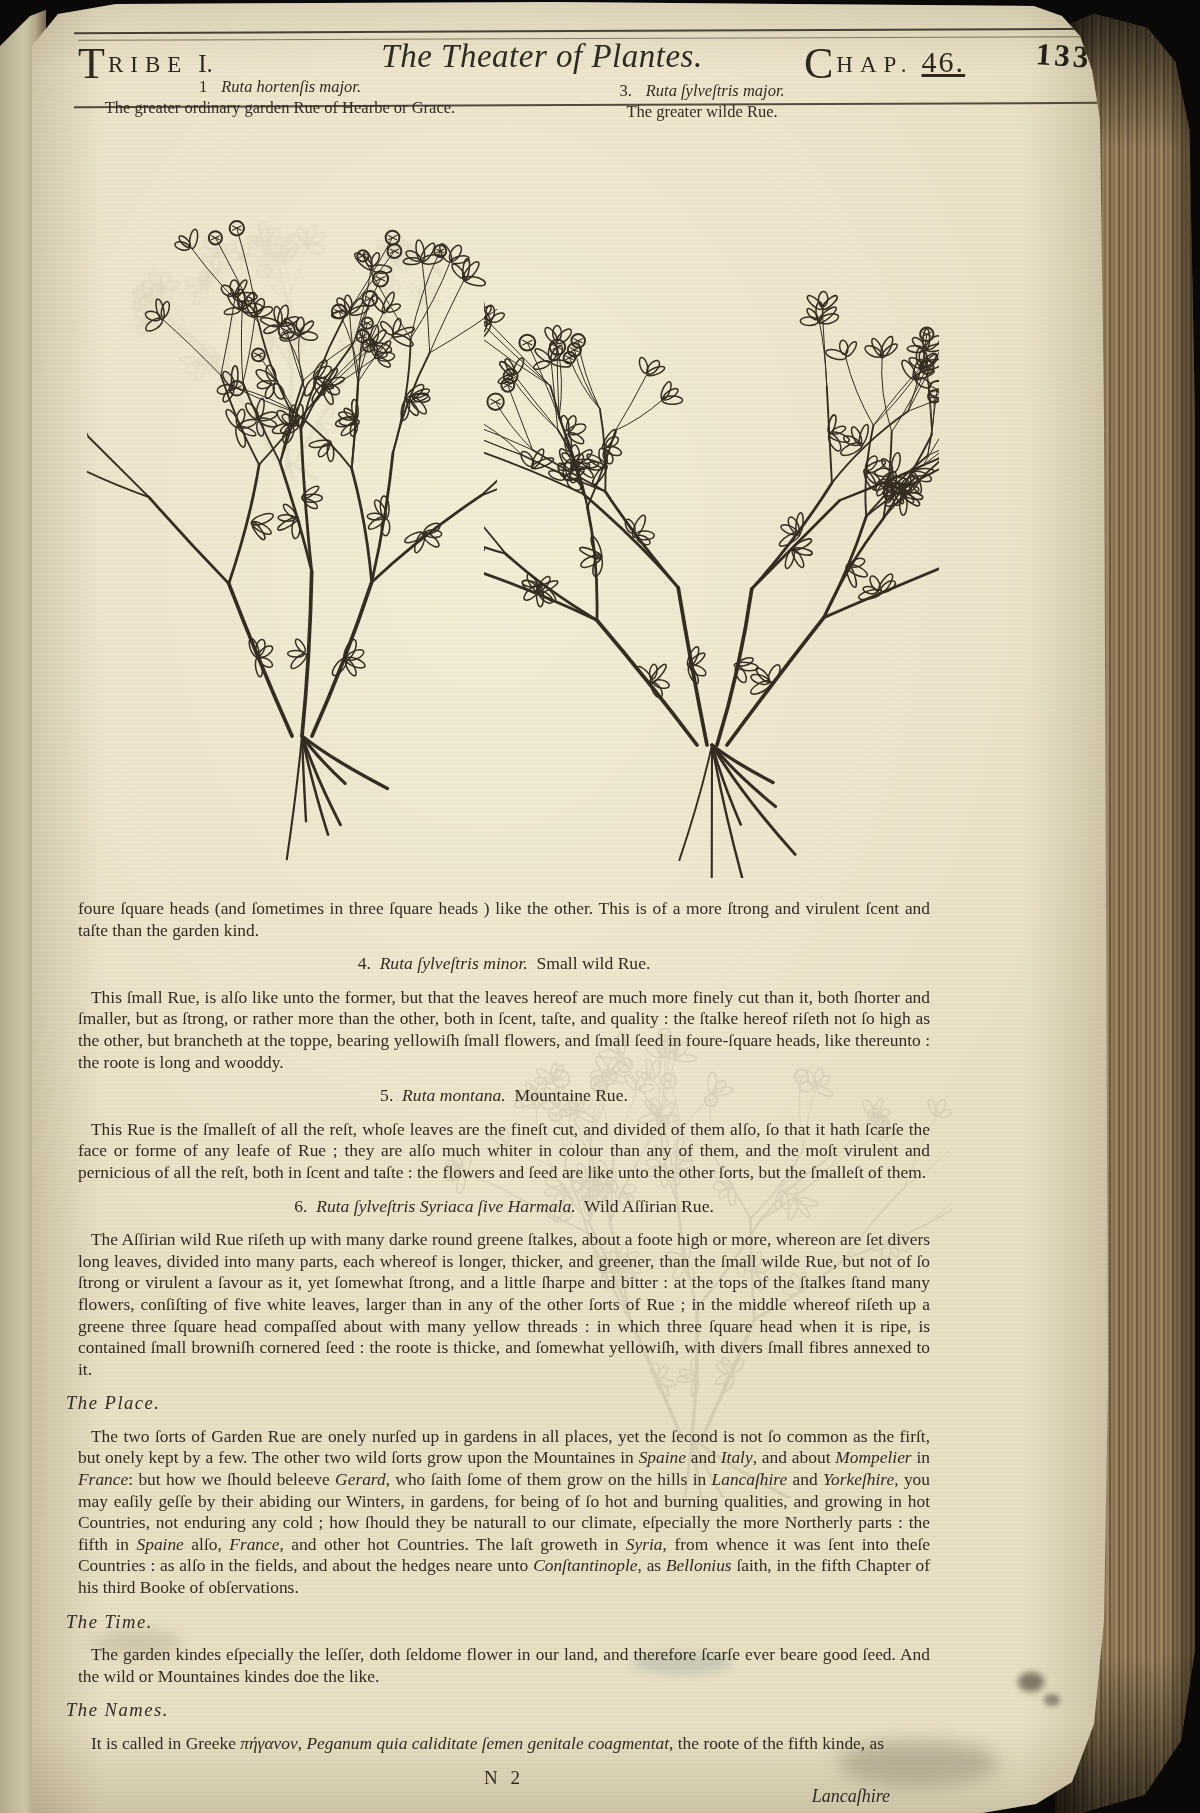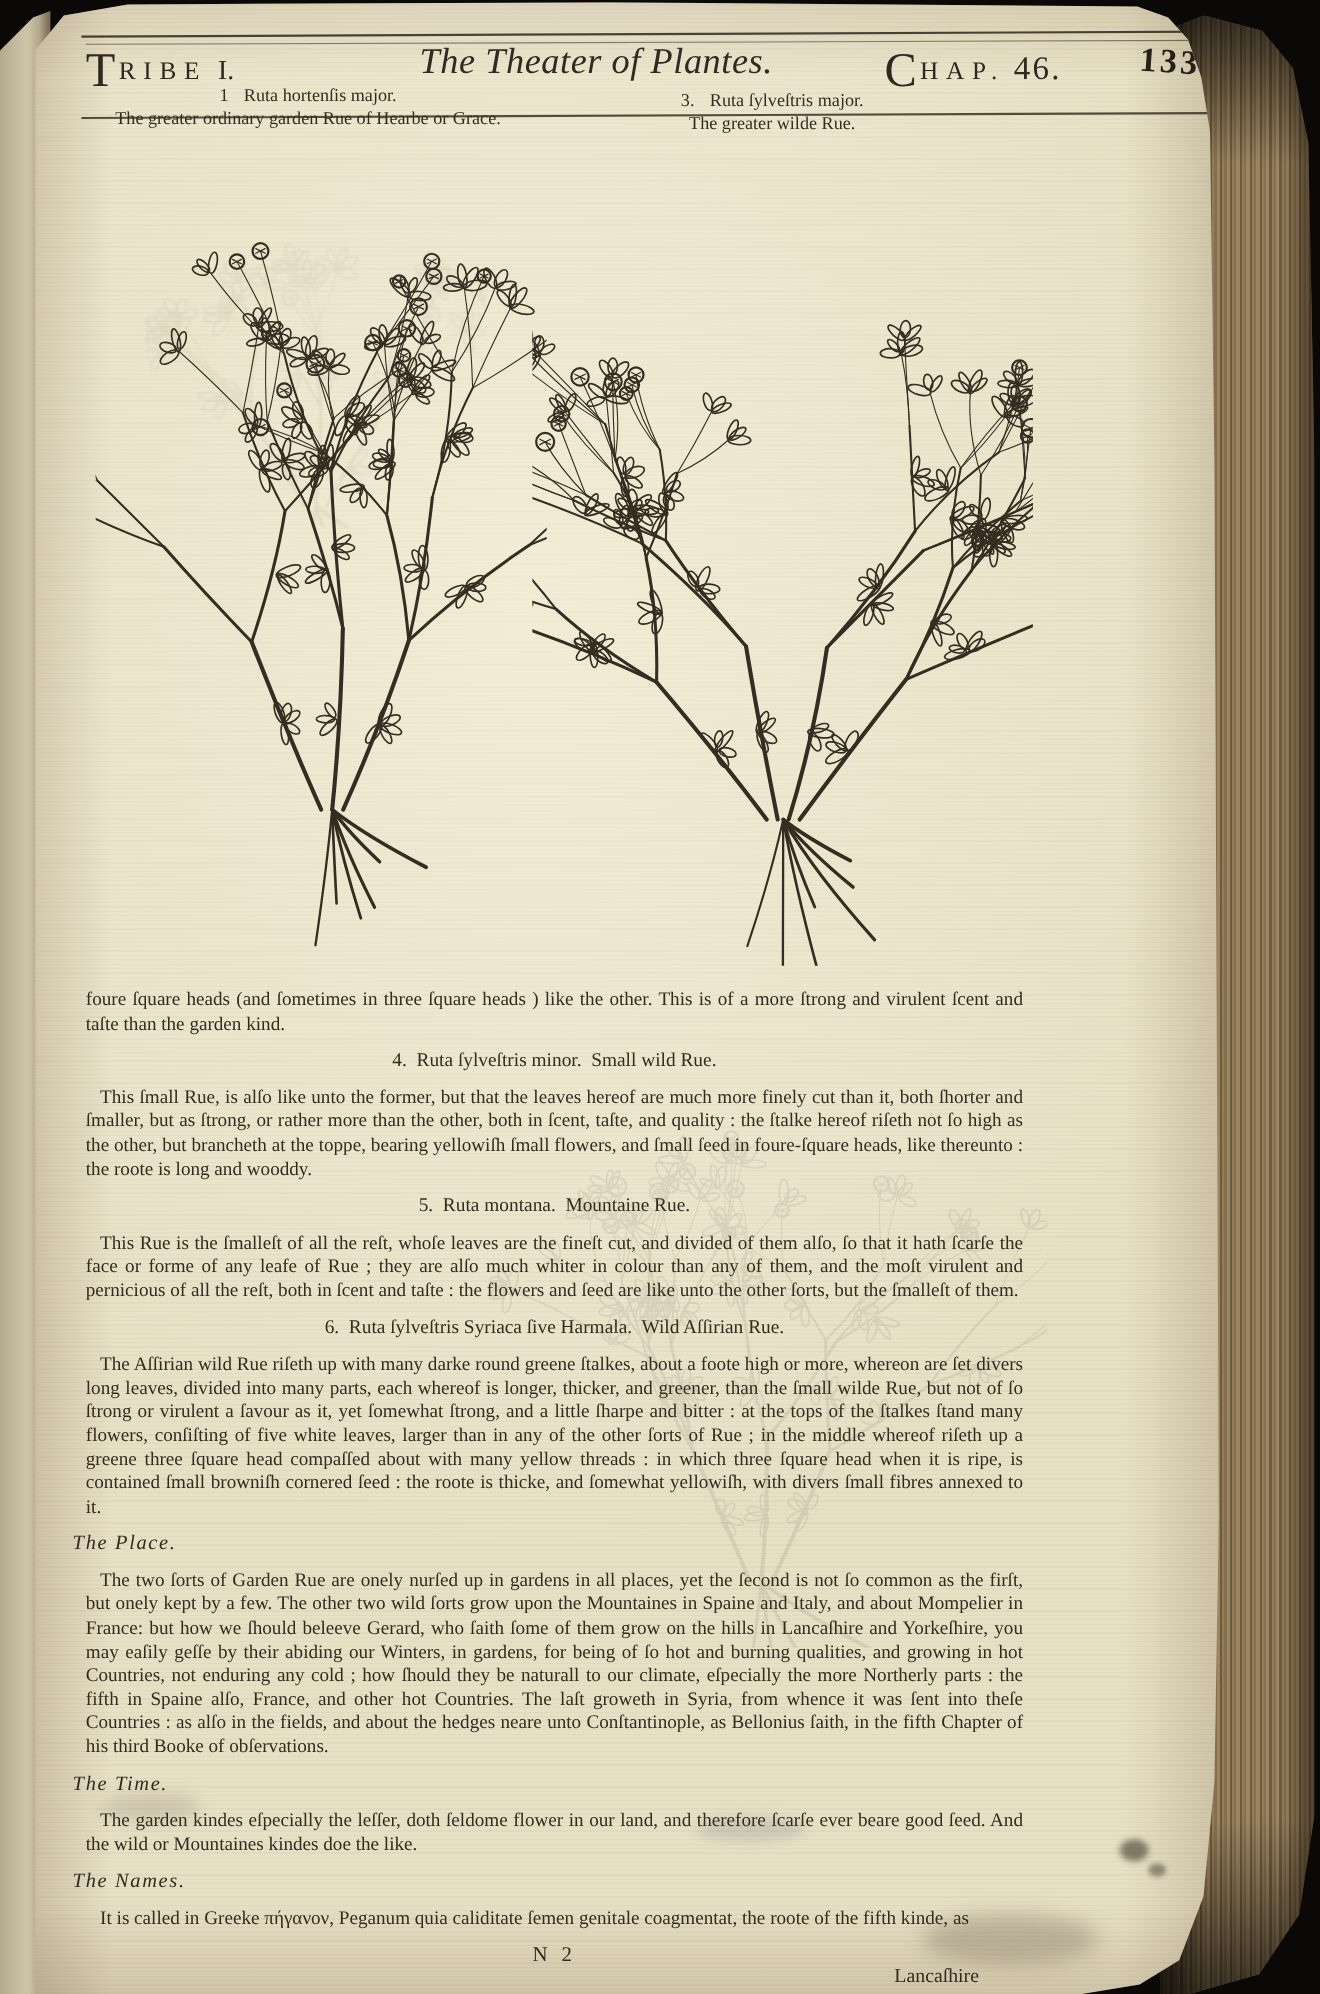--- a/index.html
+++ b/index.html
@@ -47,21 +47,21 @@
 
   
   .hdr{color:#2e2820;}
   .tribe{position:absolute;left:46px;top:42px;}
   .bigcap{font-size:44px;line-height:1;vertical-align:-6px;}
   .sc{font-size:23px;letter-spacing:7px;margin-left:3px;}
   .sc2{font-size:25px;margin-left:10px;}
   .running-title{position:absolute;left:290px;top:38px;width:440px;text-align:center;
     font-style:italic;font-size:33px;letter-spacing:.5px;color:#2f2a22;}
   .chap{position:absolute;left:772px;top:42px;}
-  .chapnum{font-size:30px;margin-left:8px;letter-spacing:2px;}
+  .chapnum{font-size:30px;margin-left:8px;letter-spacing:2px;text-decoration:underline;}
   .pagenum{position:absolute;left:1004px;top:38px;font-size:31px;font-weight:bold;
     transform:rotate(4deg);letter-spacing:3px;color:#262019;}
 
   
   .caption{position:absolute;text-align:center;font-size:16.5px;color:#332c22;line-height:1.3;}
   .cap-left{left:48px;top:76px;width:400px;}
   .cap-right{left:490px;top:80px;width:360px;}
   .cap-num{margin-right:14px;}
 
   
@@ -72,21 +72,21 @@
   .g1{left:400px;top:878px;width:520px;height:620px;opacity:.09;filter:blur(.7px);}
   .g2{left:100px;top:140px;width:310px;height:340px;opacity:.06;filter:blur(1px);}
 
   
   .text-col{position:absolute;left:34px;top:886px;width:876px;font-size:17.4px;
     line-height:21.6px;color:#322b21;text-align:justify;z-index:3;}
   .para{margin:12px;text-indent:13px;}
   .noindent{text-indent:0;}
   .num-head{margin:2px 0;text-align:center;text-indent:0;font-size:17.6px;}
   .sec-head{margin:3px 0 2px;font-style:italic;font-size:18.6px;letter-spacing:1.5px;}
-  .it{}
+  .it{font-style:italic;}
   .sigrow{text-align:center;margin-top:4px;font-size:19px;letter-spacing:4px;}
   .catchword{text-align:right;padding-right:52px;margin-top:-2px;font-size:18px;}
 
   
   .stain{position:absolute;border-radius:50%;pointer-events:none;}
   .st-blue{left:600px;top:1652px;width:100px;height:22px;background:rgba(85,110,125,.20);filter:blur(5px);}
   .st-ink1{left:986px;top:1672px;width:26px;height:20px;background:rgba(45,40,28,.55);filter:blur(3px);}
   .st-ink2{left:1012px;top:1694px;width:16px;height:12px;background:rgba(45,40,28,.45);filter:blur(2.5px);}
   .st-smear{left:806px;top:1740px;width:160px;height:46px;background:rgba(88,78,60,.28);filter:blur(9px);}
   .st-smear2{left:60px;top:1630px;width:90px;height:26px;background:rgba(95,85,65,.18);filter:blur(7px);}

